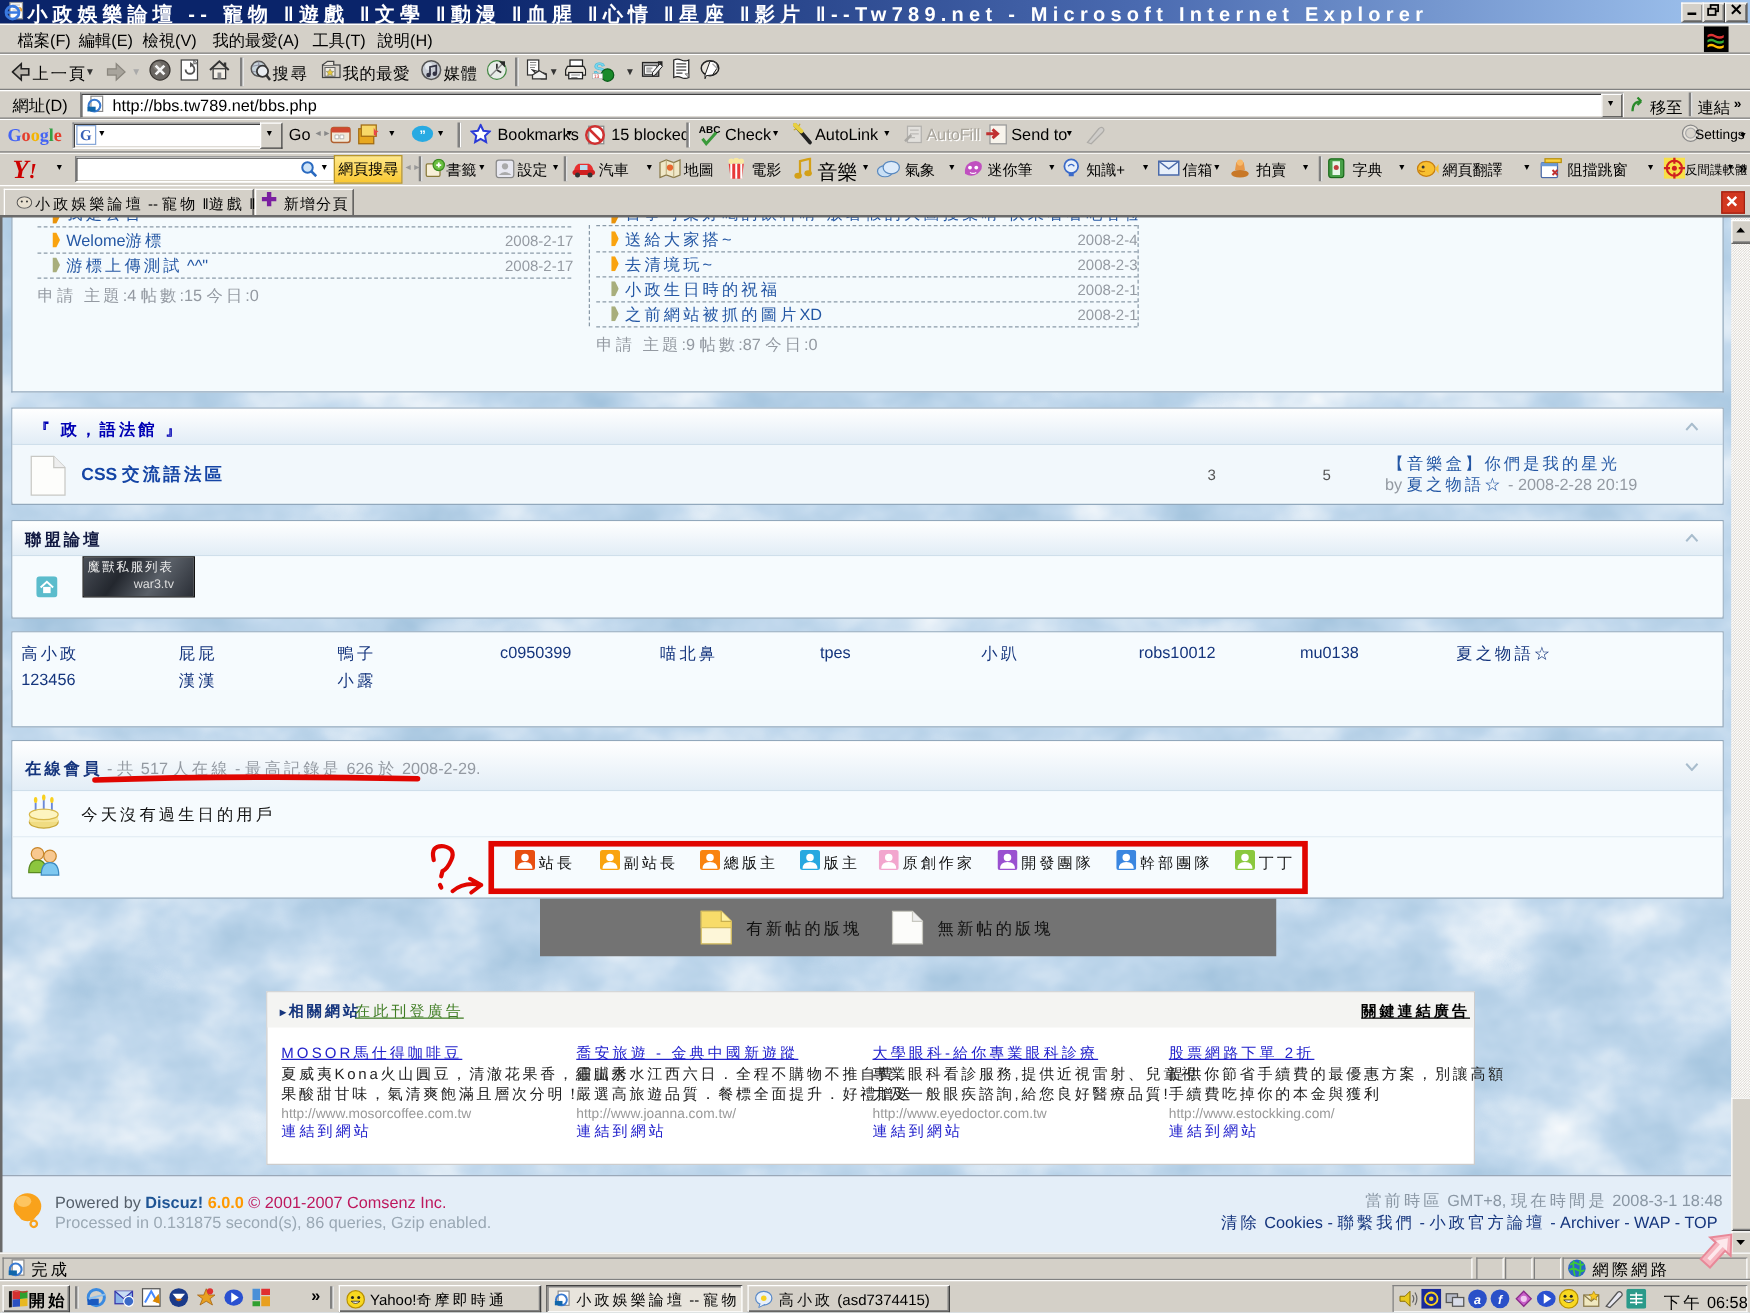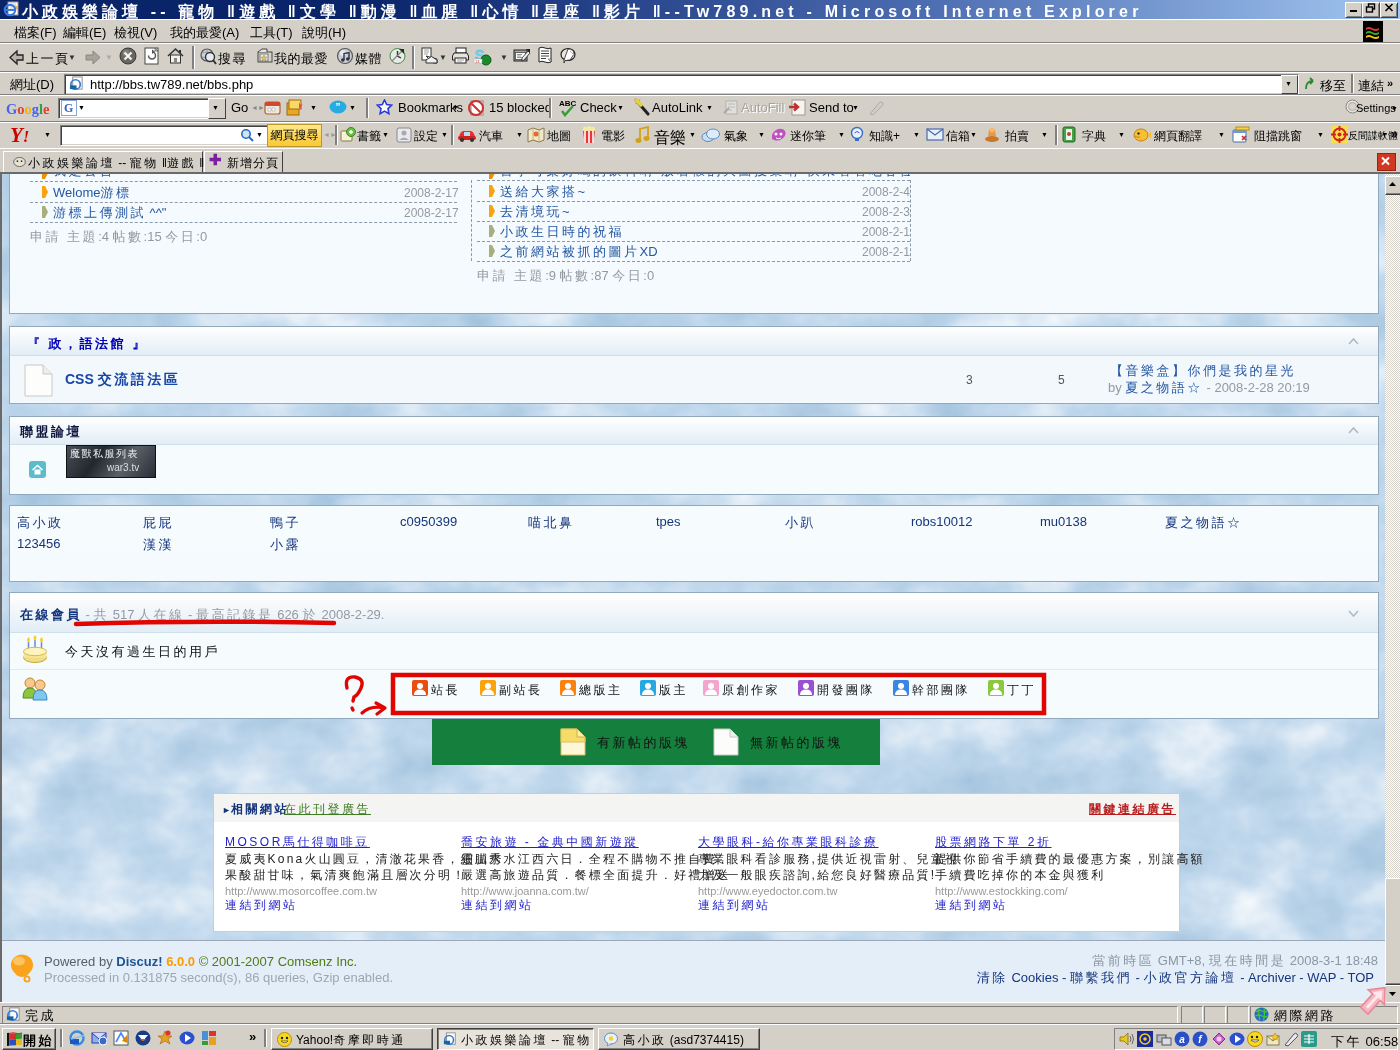--- a/index.html
+++ b/index.html
@@ -658,39 +658,39 @@
         </div>
       </div>
 
       <svg class="abs" style="left:0;top:0;width:1386px;height:830px;pointer-events:none" viewBox="0 0 1386 830">
         <path d="M76 452 Q200 448 334 451" fill="none" stroke="#e00500" stroke-width="4.5" stroke-linecap="round"></path>
         <path d="M347 516 Q344 504 355 505 Q365 507 361 516 Q358 523 354 525 L353 529 M352 536 l1 2" fill="none" stroke="#e00500" stroke-width="3.4" stroke-linecap="round"></path>
         <path d="M362 541 Q371 533 385 536 M385 536 L376 531 M385 536 L377 542" fill="none" stroke="#e00500" stroke-width="3.2" stroke-linecap="round"></path>
         <rect x="393" y="503" width="651" height="38" fill="none" stroke="#e00500" stroke-width="4.5"></rect>
       </svg>
 
-      <div class="abs" style="left:432px;top:547px;width:448px;height:46px;background:#15803d">
+      <div class="abs" style="left:432px;top:547px;width:589px;height:46px;background:#737373">
         <svg class="abs" style="left:128px;top:9px" width="26" height="28" viewBox="0 0 26 28">
             <path d="M1 1 H17 L25 9 V27 H1 Z" fill="#fdf6d8" stroke="#d8c060"></path>
             <path d="M1 1 H17 L25 9 V14 H1 Z" fill="#f8dc6a" stroke="#d8c060"></path>
             <path d="M17 1 L17 9 L25 9" fill="#fdf0a0" stroke="#c8b050"></path>
           </svg>
         <span class="abs k2" style="left:165px;top:15px;font-size:13px;color:#111">有新帖的版塊</span>
         <svg class="abs" style="left:281px;top:9px" width="26" height="28" viewBox="0 0 26 28">
             <path d="M1 1 H17 L25 9 V27 H1 Z" fill="#fcfcfa" stroke="#c8c8c0"></path>
             <path d="M17 1 L17 9 L25 9" fill="#eee" stroke="#c8c8c0"></path>
           </svg>
         <span class="abs k2" style="left:318px;top:15px;font-size:13px;color:#111">無新帖的版塊</span>
       </div>
 
       <div class="abs" style="left:213px;top:621px;width:965px;height:137px;background:#fff;border:1px solid #ccc;font-size:12px">
         <div style="position:relative;height:28px;background:#f4f4f2">
           <span class="abs" style="left:8px;top:7px;color:#15357d;font-weight:bold"><span style="font-size:9px">►</span><span class="k2">相關網站</span></span>
           <span class="abs k2" style="left:70px;top:7px;color:#3e7c22;text-decoration:underline">在此刊登廣告</span>
-          <span class="abs k2" style="left:875px;top:7px;color:#b91c1c;font-weight:bold;text-decoration:underline">關鍵連結廣告</span>
+          <span class="abs k2" style="left:875px;top:7px;color:#000000;font-weight:bold;text-decoration:underline">關鍵連結廣告</span>
         </div>
         <div class="adc" style="left:11px">
           <div class="adt"><span class="k2">MOSOR馬仕得咖啡豆</span></div>
           <div class="add"><span class="k2">夏威夷Kona火山圓豆，清澈花果香，細膩水</span></div>
           <div class="add2"><span class="k2">果酸甜甘味，氣清爽飽滿且層次分明！</span></div>
           <div class="adu">http://www.mosorcoffee.com.tw</div>
           <div class="adl"><span class="k2">連結到網站</span></div>
         </div>
         <div class="adc" style="left:247px">
           <div class="adt"><span class="k2">喬安旅遊 - 金典中國新遊蹤</span></div>
@@ -715,21 +715,21 @@
         </div>
       </div>
 
       <div class="abs" style="left:0px;top:768px;width:1386px;height:62px;background:#e4eef8;border-top:1px solid #9aa8b8">
         <svg class="abs" style="left:10px;top:12px" width="26" height="30" viewBox="0 0 26 30">
             <ellipse cx="12" cy="12" rx="11" ry="10.5" fill="#f9a21b"></ellipse>
             <ellipse cx="9" cy="8" rx="6" ry="4.5" fill="#fdc868" opacity="0.9"></ellipse>
             <ellipse cx="12" cy="19" rx="7" ry="5" fill="#f9a21b"></ellipse>
             <circle cx="17" cy="26" r="2.6" fill="none" stroke="#f9a21b" stroke-width="1.8"></circle>
           </svg>
-        <span class="abs" style="left:44px;top:13px;font-size:13px;color:#555f6a">Powered by <b style="color:#1e5494">Discuz!</b> <b style="color:#f90">6.0.0</b> <span style="color:#4d7c0f">© 2001-2007 Comsenz Inc.</span></span>
+        <span class="abs" style="left:44px;top:13px;font-size:13px;color:#555f6a">Powered by <b style="color:#1e5494">Discuz!</b> <b style="color:#f90">6.0.0</b> <span style="color:#be185d">© 2001-2007 Comsenz Inc.</span></span>
         <span class="abs" style="left:44px;top:29px;font-size:13px;color:#9aa8b4">Processed in 0.131875 second(s), 86 queries, Gzip enabled.</span>
         <span class="abs" style="right:8px;top:11px;font-size:13px;color:#8a97a4"><span class="k2">當前時區</span> GMT+8, <span class="k2">現在時間是</span> 2008-3-1 18:48</span>
         <span class="abs" style="right:12px;top:28px;font-size:13px;color:#15357d"><span class="k2">清除</span> Cookies - <span class="k2">聯繫我們</span> - <span class="k2">小政官方論壇</span> - Archiver - WAP - TOP</span>
       </div>
     </div>
     <div id="sbar">
       <div class="sbtn" style="top:2px"><svg width="13" height="15">
             <path d="M6.5 5 L10 9 L3 9 Z" fill="#000"></path>
           </svg></div>
       <div id="sthumb"></div>

